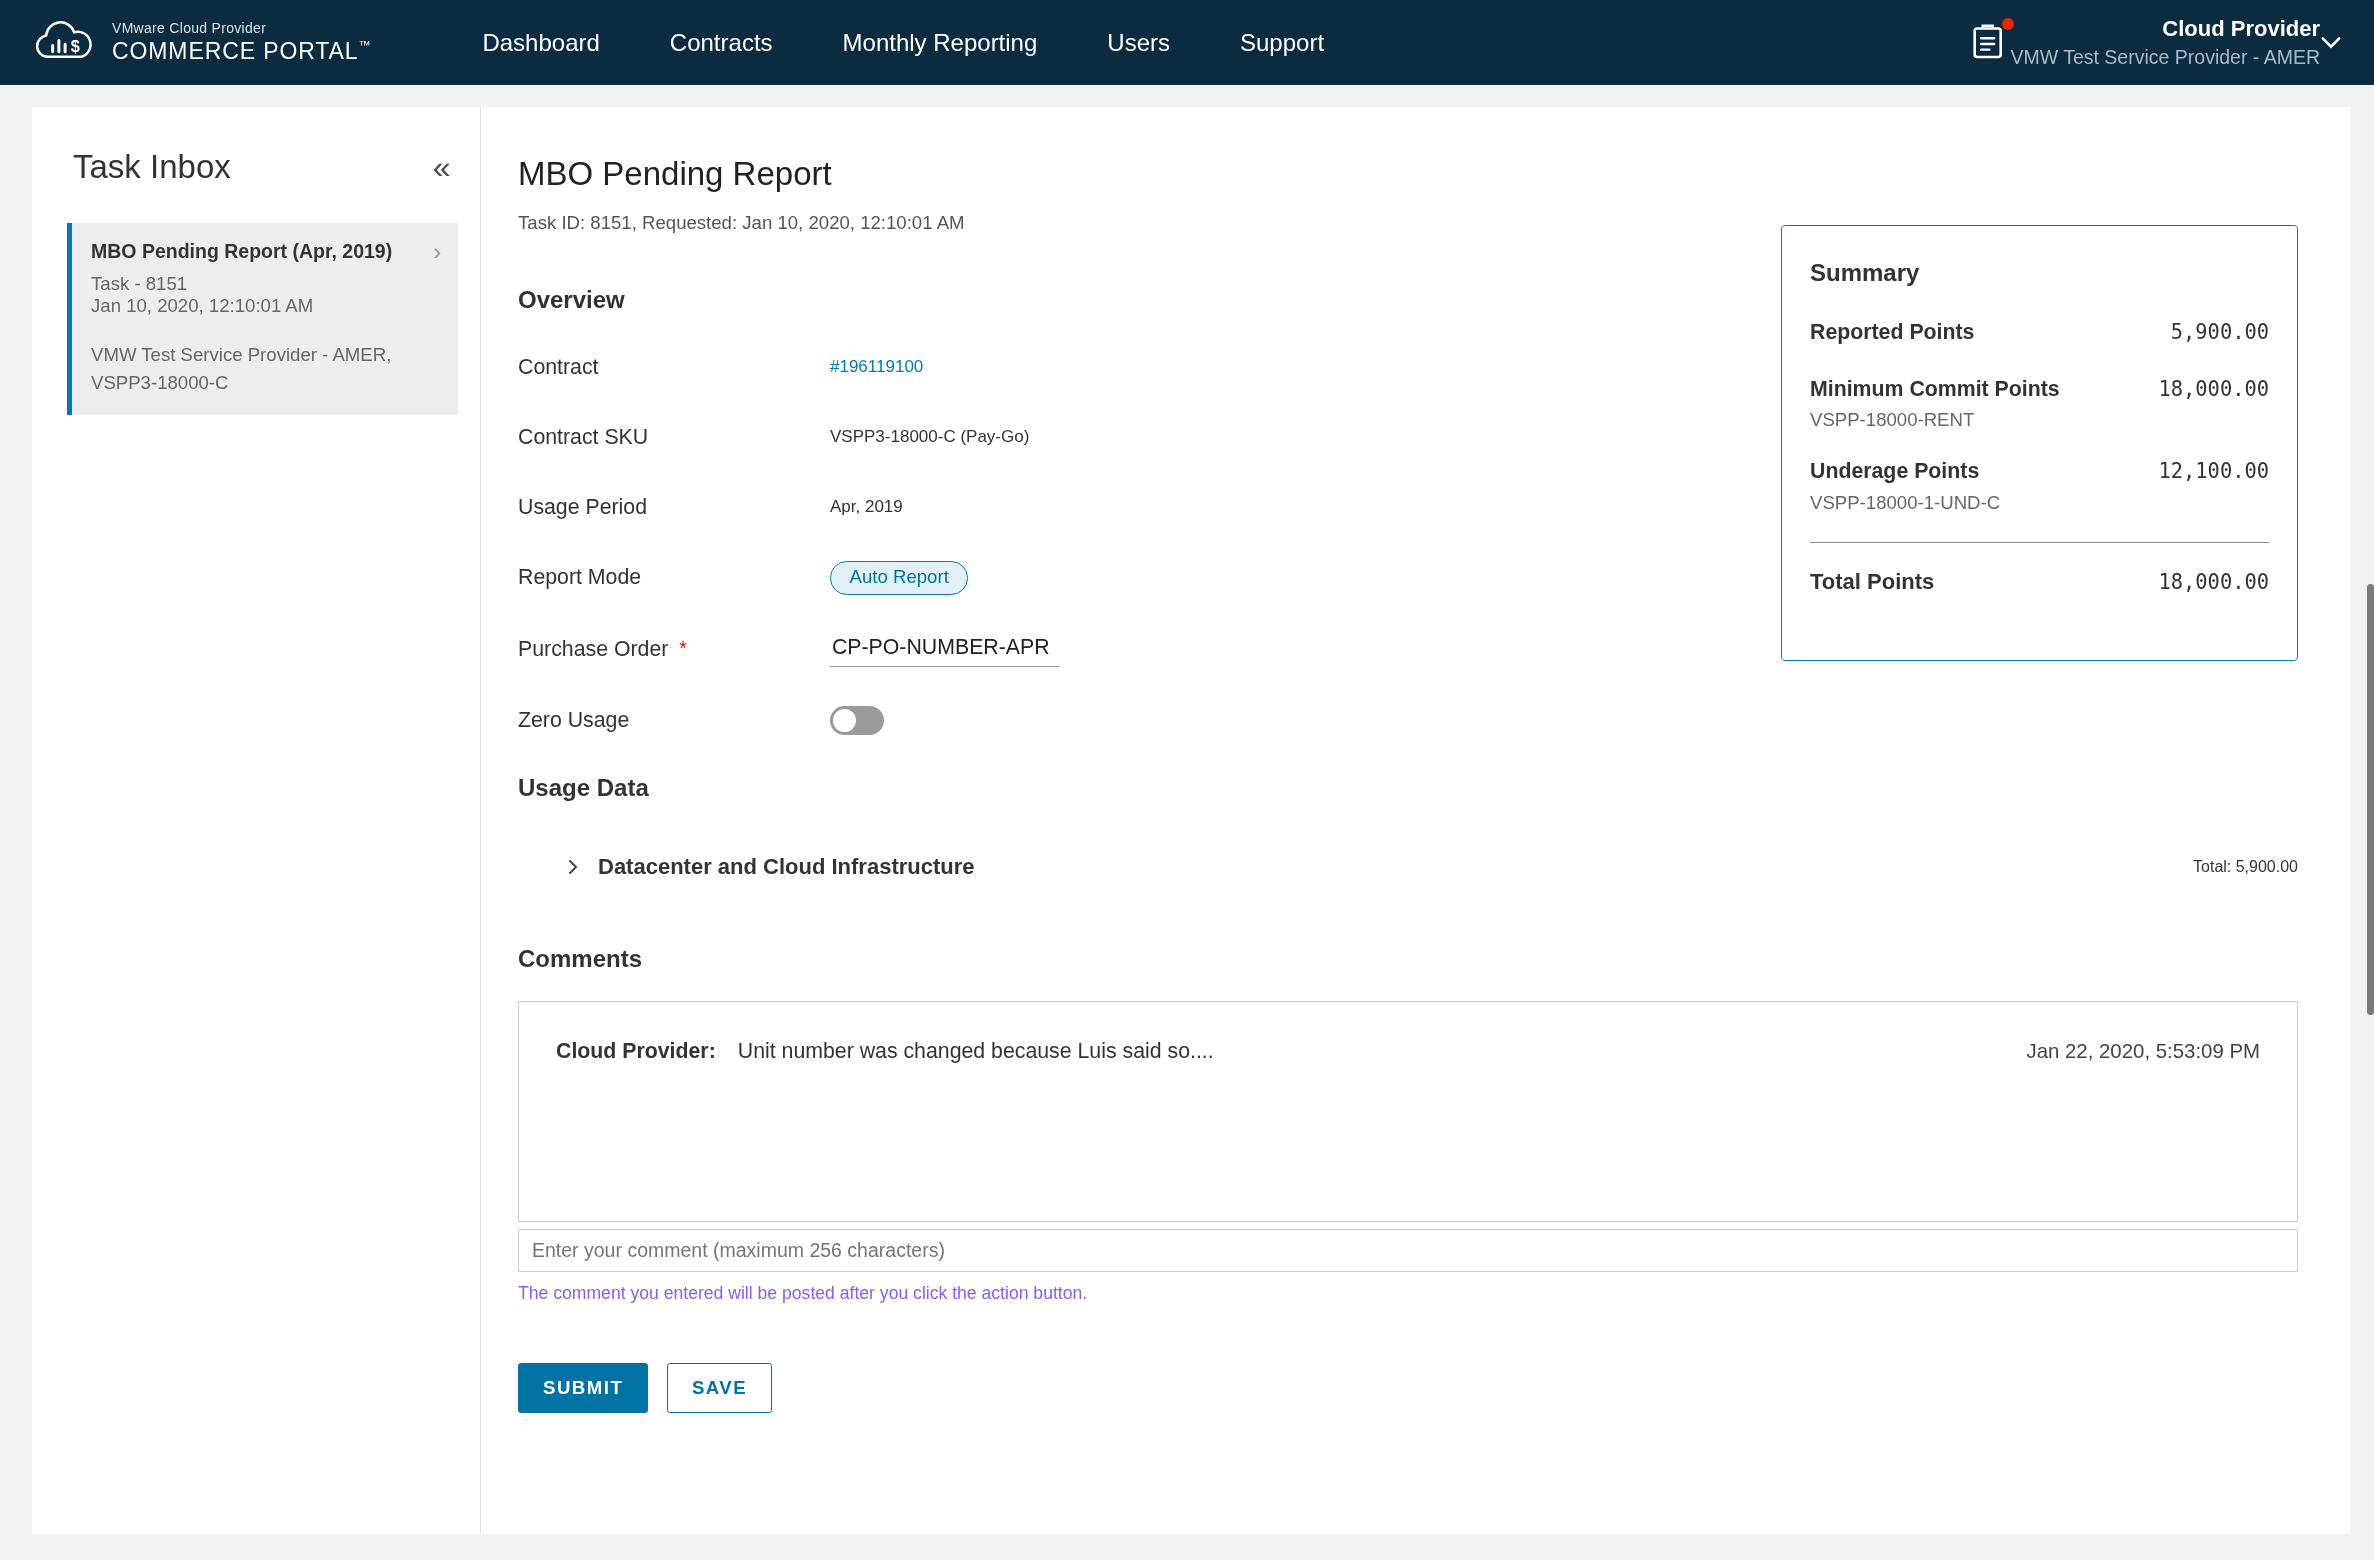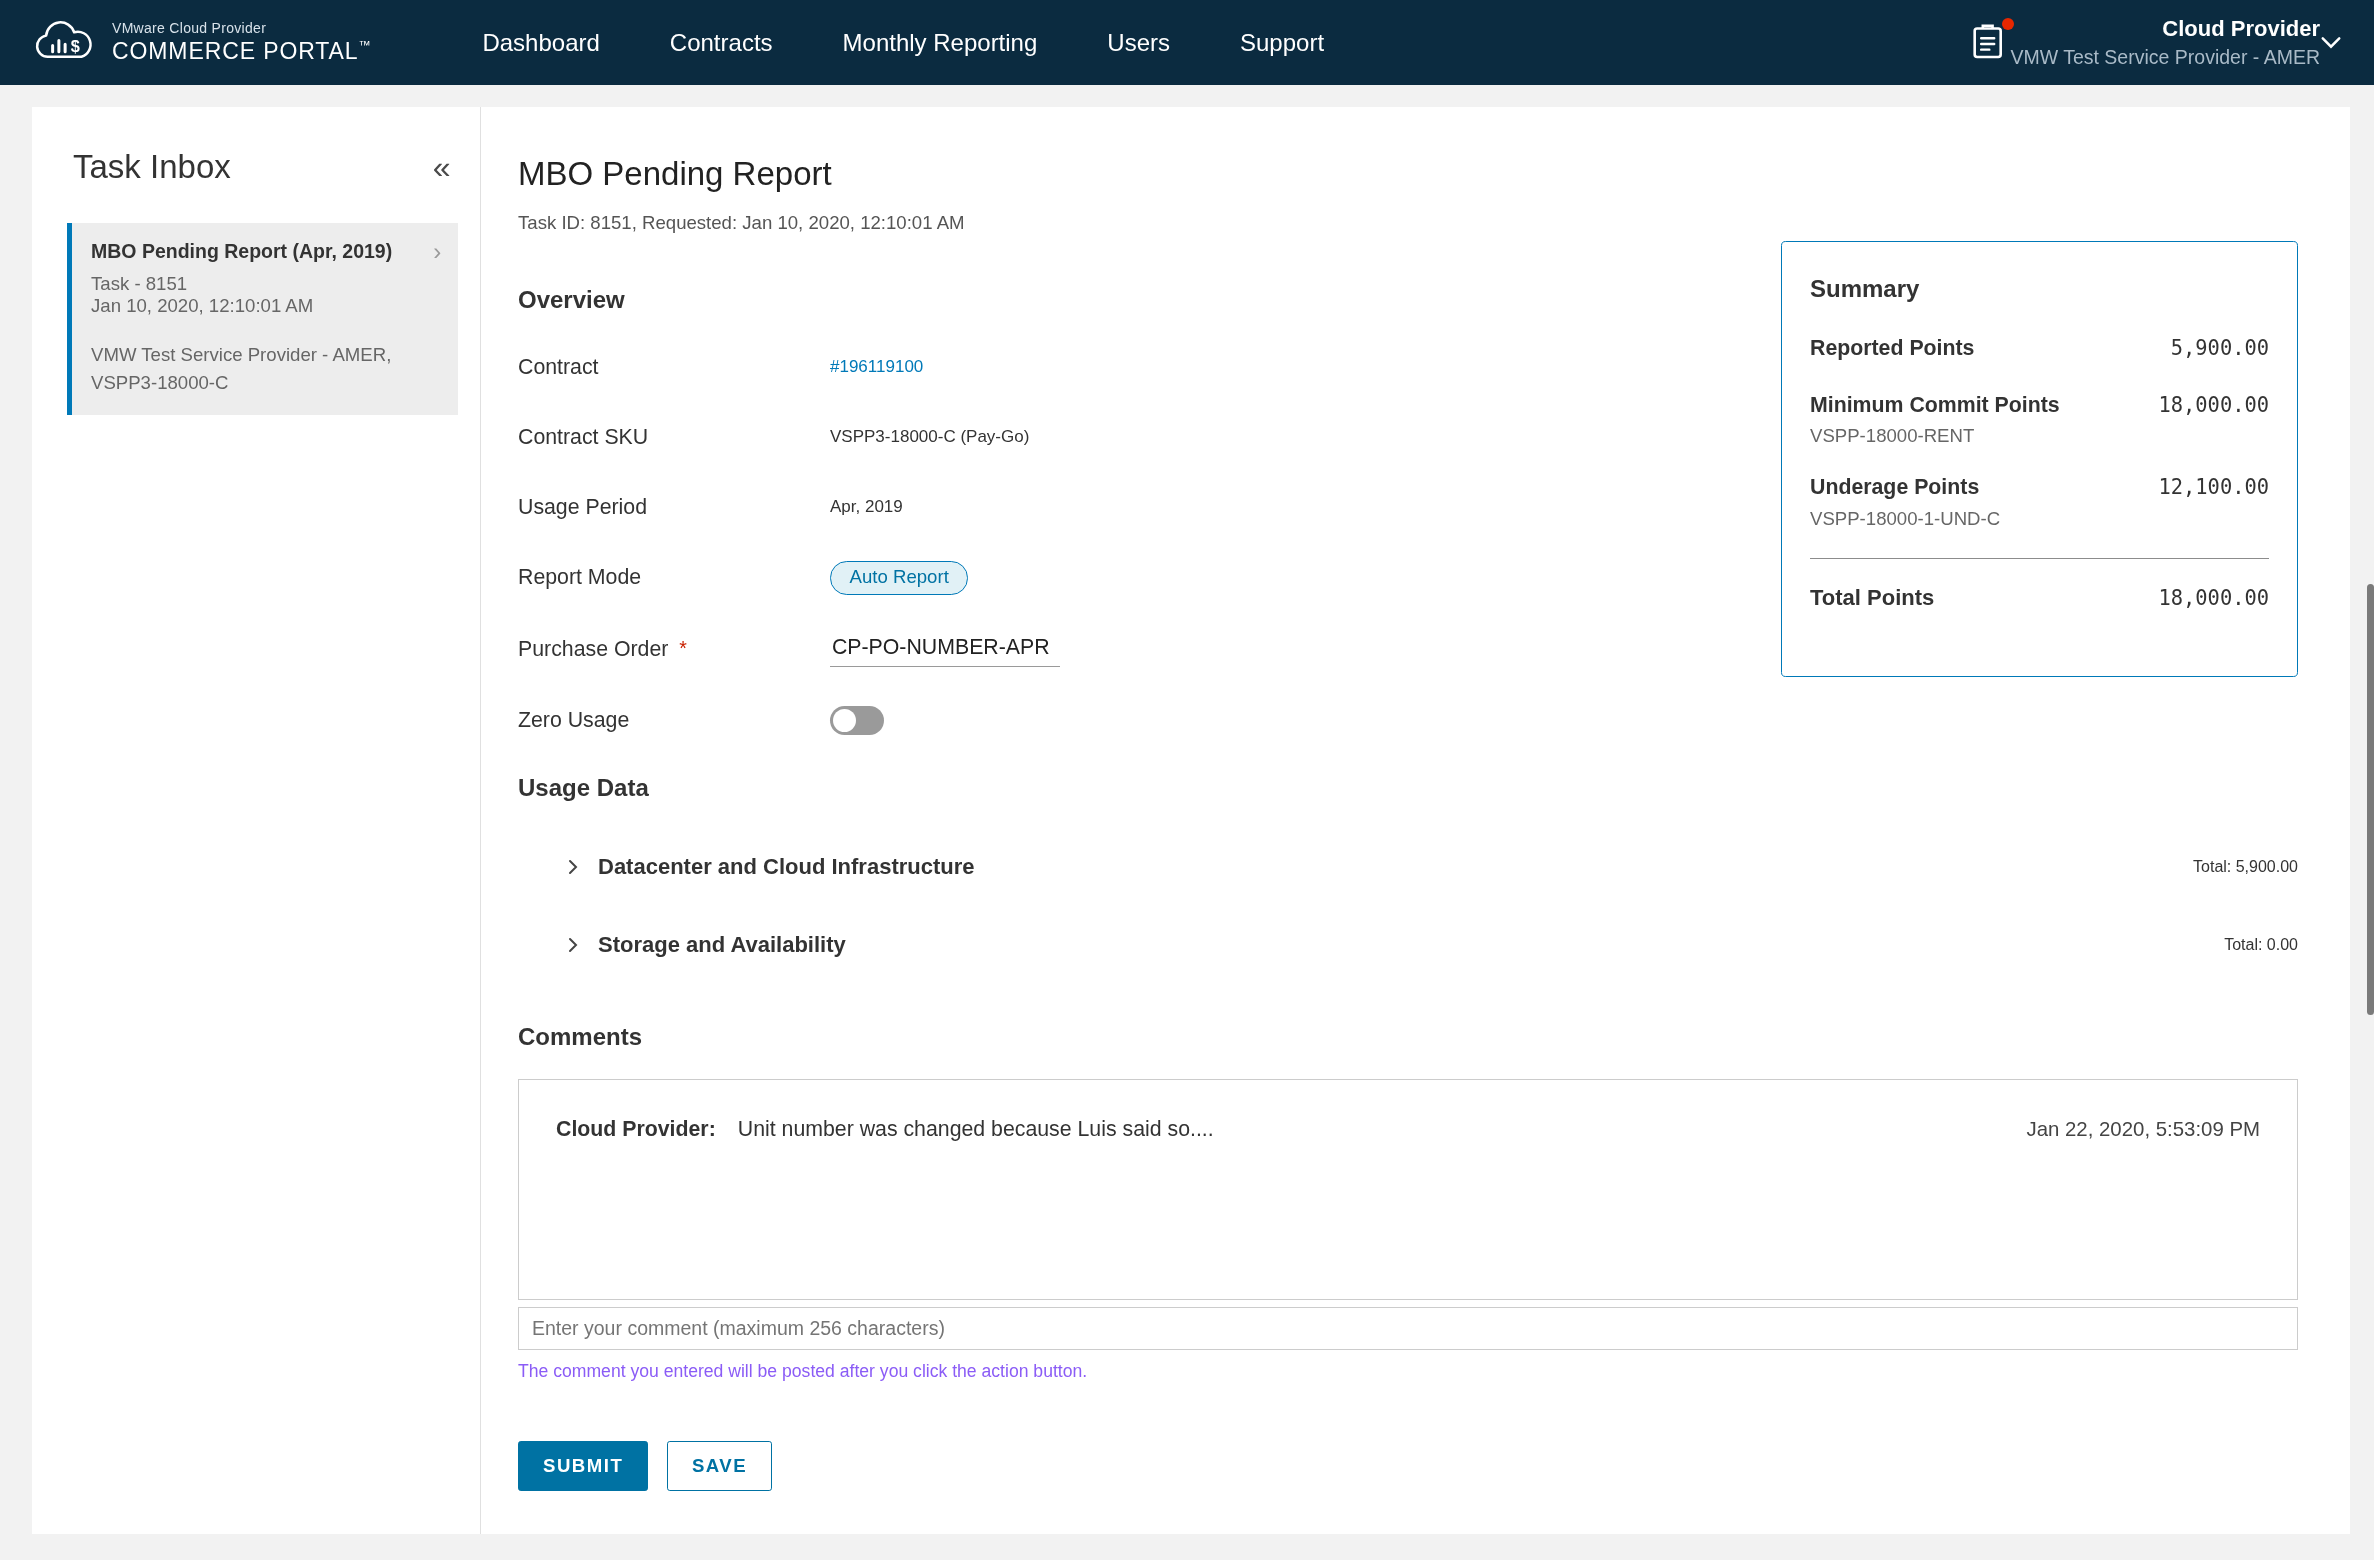--- a/index.html
+++ b/index.html
@@ -122,21 +122,21 @@
     background: #9a9a9a; position: relative; cursor: pointer;
   }
   .toggle .knob {
     position: absolute; left: 2.8px; top: 2.8px;
     width: 23px; height: 23px; border-radius: 50%;
     background: #fff;
   }
 
   
   .summary-card {
-    position: absolute; top: 134px; right: 52px;
+    position: absolute; top: 118px; right: 52px;
     width: 517px; height: 436px;
     border: 0.9px solid #0079b8; border-radius: 4.6px;
     background: #fff;
     padding: 33px 28px 0 28px;
   }
   .summary-heading { font-size: 24px; font-weight: 700; color: #333; margin-bottom: 33px; }
   .sum-row { display: flex; justify-content: space-between; align-items: baseline; }
   .sum-label { font-size: 21.3px; font-weight: 600; color: #333; }
   .sum-value { font-family: "DejaVu Sans Mono", monospace; font-size: 20.4px; color: #333; }
   .sum-row.solo { margin-bottom: 32px; }
@@ -325,27 +325,20 @@
     <h3 class="section-heading usage-heading">Usage Data</h3>
 
     <div class="usage-row">
       <svg class="usage-chevron" viewBox="0 0 24 24">
         <path d="M9 6 l6 6 -6 6" fill="none" stroke="#454545" stroke-width="2" stroke-linecap="round"></path>
       </svg>
       <span class="usage-label">Datacenter and Cloud Infrastructure</span>
       <span class="usage-total">Total: 5,900.00</span>
     </div>
 
-    <div class="usage-row">
-      <svg class="usage-chevron" viewBox="0 0 24 24">
-        <path d="M9 6 l6 6 -6 6" fill="none" stroke="#454545" stroke-width="2" stroke-linecap="round"></path>
-      </svg>
-      <span class="usage-label">Storage and Availability</span>
-      <span class="usage-total">Total: 0.00</span>
-    </div>
 
     
     <h3 class="section-heading comments-heading">Comments</h3>
 
     <div class="comment-history">
       <div class="comment-entry">
         <span class="comment-author">Cloud Provider:</span>
         <span class="comment-text">Unit number was changed because Luis said so....</span>
         <span class="comment-time">Jan 22, 2020, 5:53:09 PM</span>
       </div>

